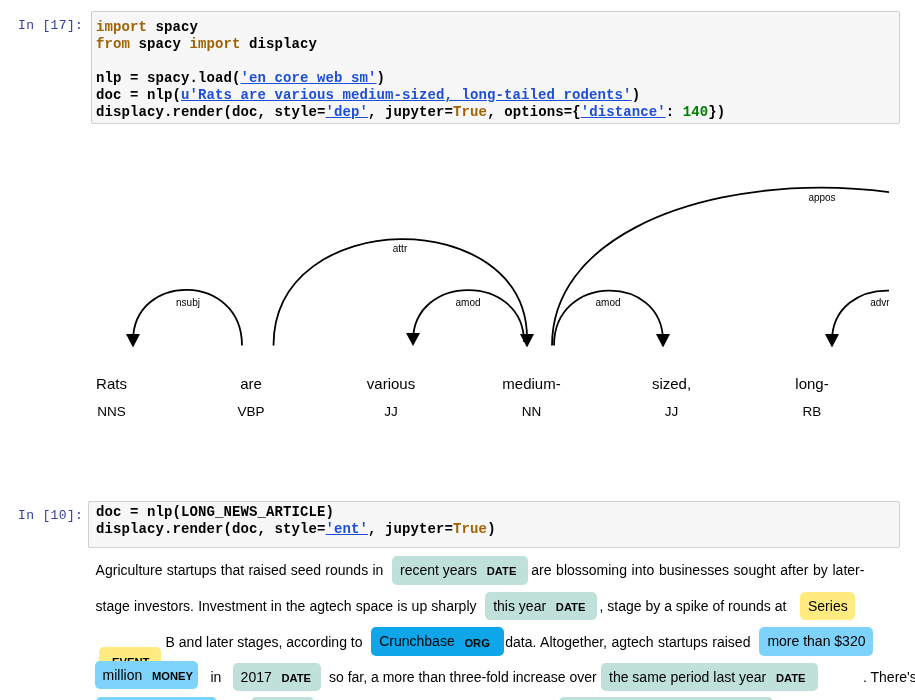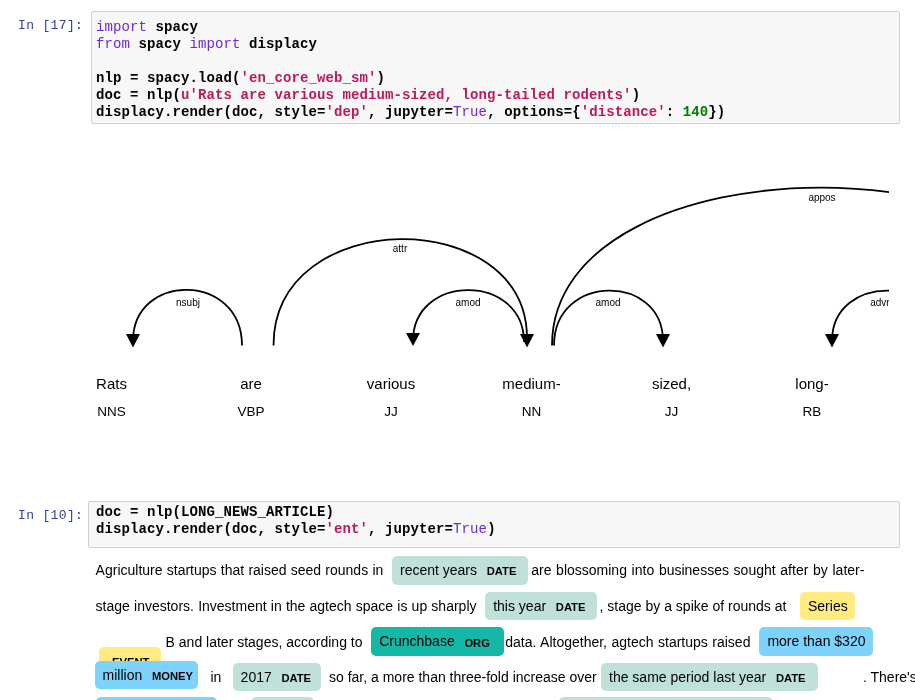--- a/index.html
+++ b/index.html
@@ -25,22 +25,22 @@
 }
 .code {
   position: absolute;
   font-family: "Liberation Mono", monospace;
   font-size: 14px; line-height: 17px;
   letter-spacing: 0.1px;
   color: #000;
   white-space: pre;
   font-weight: bold;
 }
-.k { color: #6d28d9; font-weight: normal; }
-.s { color: #be185d; }
+.k { color: #a16207; font-weight: bold; }
+.s { color: #1d4ed8; text-decoration: underline; }
 .n { color: #008000; }
 .o { color: #000; }
 .entline {
   position: absolute;
   font-size: 14px;
   line-height: 28px;
   white-space: nowrap;
   color: #000;
 }
 mark.ent {
@@ -49,21 +49,21 @@
   border-radius: 5px;
   color: #000;
 }
 mark.ent .lbl {
   font-size: 11.2px;
   font-weight: bold;
   margin-left: 9.7px;
 }
 .teal { background: #bfe1d9; }
 .yellow { background: #ffeb80; }
-.cyan { background: #14b8a6; }
+.cyan { background: #0ea5e9; }
 .olive { background: #7dd3fc; }
 .sliver { position: absolute; height: 28px; border-radius: 5px; }
 </style>
 </head>
 <body>
 
 <div class="prompt" style="left:18px; top:19px;text-align:right;">In [17]:</div>
 <div class="inbox" style="left:91px; top:11px; width:809px; height:113px;"></div>
 <div class="code" style="left:96px; top:19px;"><span class="k">import</span> spacy
 <span class="k">from</span> spacy <span class="k">import</span> displacy

